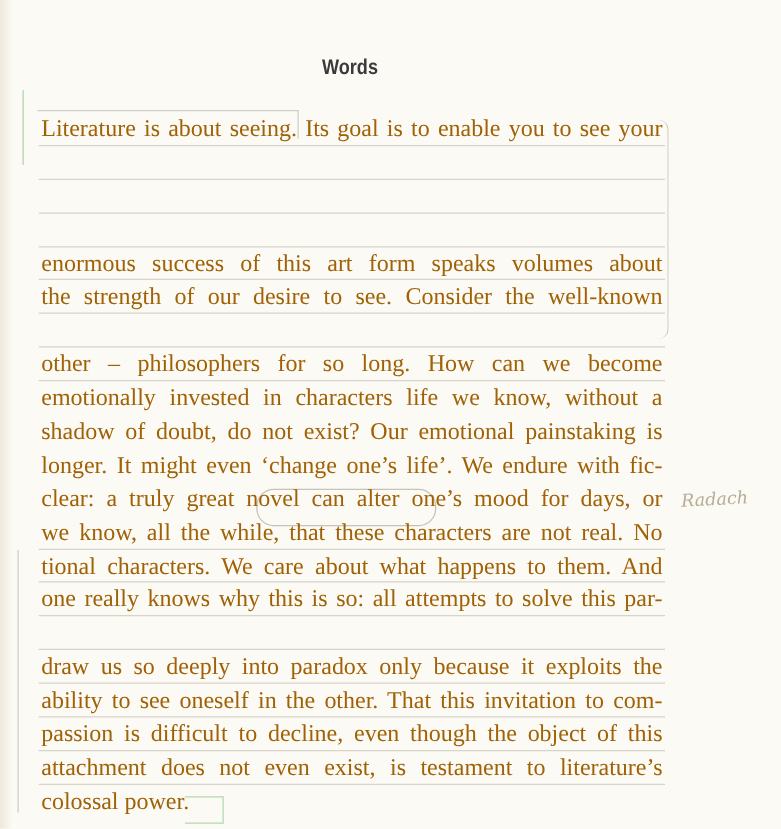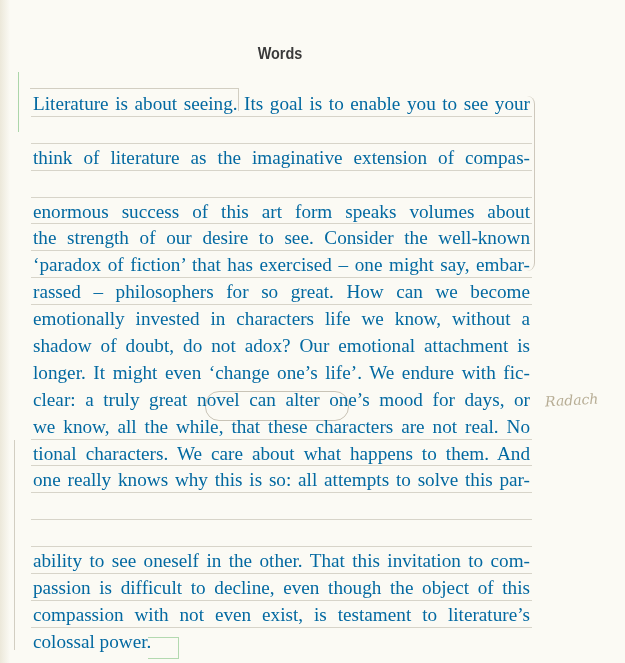--- a/index.html
+++ b/index.html
@@ -16,21 +16,21 @@
     .title {
       position: absolute; top: 44px; left: 0; width: 560px; text-align: center;
       font-family: "Liberation Sans", "DejaVu Sans", sans-serif;
       font-weight: bold; font-size: 17px; color: #3a3a3a;
       transform: scaleX(0.85); transform-origin: 280px 0;
       letter-spacing: 0px;
     }
     .body-text {
       position: absolute; left: 33px; top: 91px; width: 497px;
       font-family: "Liberation Serif", "DejaVu Serif", serif;
-      font-size: 19.2px; line-height: 26.9px; color: #0369a1;
+      font-size: 19.2px; line-height: 26.9px; color: #a16207;
     }
     .line {
       display: block; white-space: nowrap; text-align: justify; text-align-last: justify;
       height: 26.9px; position: relative;
     }
     .line.last { text-align-last: left; font-family: Liberation Serif, serif; }
     .line .u {
       position: absolute; left: -2px; right: -2px; bottom: 1px; height: 0;
       border-bottom: 1px solid rgba(150,140,120,0.35);
     }
@@ -71,34 +71,34 @@
 <div class="margin-bracket" style="left:18px; top:72px; height:60px;"></div>
 <div class="margin-bracket" style="left:14px; top:440px; height:210px; border-left-color: rgba(150,140,120,0.4);"></div>
 <div class="box-top"></div>
 <div class="right-bracket"></div>
 <div class="circle-change"></div>
 <div class="green-box"></div>
 
 <div class="body-text">
   <span class="line"><span>Literature is about seeing. Its goal is to enable you to see your</span><span class="u"></span></span>
   <span class="line"><span class="u"></span></span>
-  <span class="line"><span>think of literature as the imaginative extension of compas-</span><span class="u"></span></span>
+  <span class="line"><span class="u"></span></span>
   <span class="line"><span class="u"></span></span>
   <span class="line"><span>enormous success of this art form speaks volumes about</span><span class="u"></span></span>
   <span class="line"><span>the strength of our desire to see. Consider the well-known</span><span class="u"></span></span>
-  <span class="line"><span>‘paradox of fiction’ that has exercised – one might say, embar-</span><span class="u"></span></span>
-  <span class="line"><span>rassed – philosophers for so great. How can we become</span><span class="u"></span></span>
+  <span class="line"><span class="u"></span></span>
+  <span class="line"><span>other – philosophers for so long. How can we become</span><span class="u"></span></span>
   <span class="line"><span>emotionally invested in characters life we know, without a</span></span>
-  <span class="line"><span>shadow of doubt, do not adox? Our emotional attachment is</span></span>
+  <span class="line"><span>shadow of doubt, do not exist? Our emotional painstaking is</span></span>
   <span class="line"><span>longer. It might even ‘change one’s life’. We endure with fic-</span></span>
   <span class="line"><span>clear: a truly great novel can alter one’s mood for days, or</span></span>
   <span class="line"><span>we know, all the while, that these characters are not real. No</span><span class="u"></span></span>
   <span class="line"><span>tional characters. We care about what happens to them. And</span><span class="u"></span></span>
   <span class="line"><span>one really knows why this is so: all attempts to solve this par-</span><span class="u"></span></span>
   <span class="line"><span class="u"></span></span>
-  <span class="line"><span class="u"></span></span>
+  <span class="line"><span>draw us so deeply into paradox only because it exploits the</span><span class="u"></span></span>
   <span class="line"><span>ability to see oneself in the other. That this invitation to com-</span><span class="u"></span></span>
   <span class="line"><span>passion is difficult to decline, even though the object of this</span><span class="u"></span></span>
-  <span class="line"><span>compassion with not even exist, is testament to literature’s</span><span class="u"></span></span>
+  <span class="line"><span>attachment does not even exist, is testament to literature’s</span><span class="u"></span></span>
   <span class="line last"><span>colossal power.</span></span>
 </div>
 
 <div class="marginal-note">Radach</div>
 
 </body></html>

